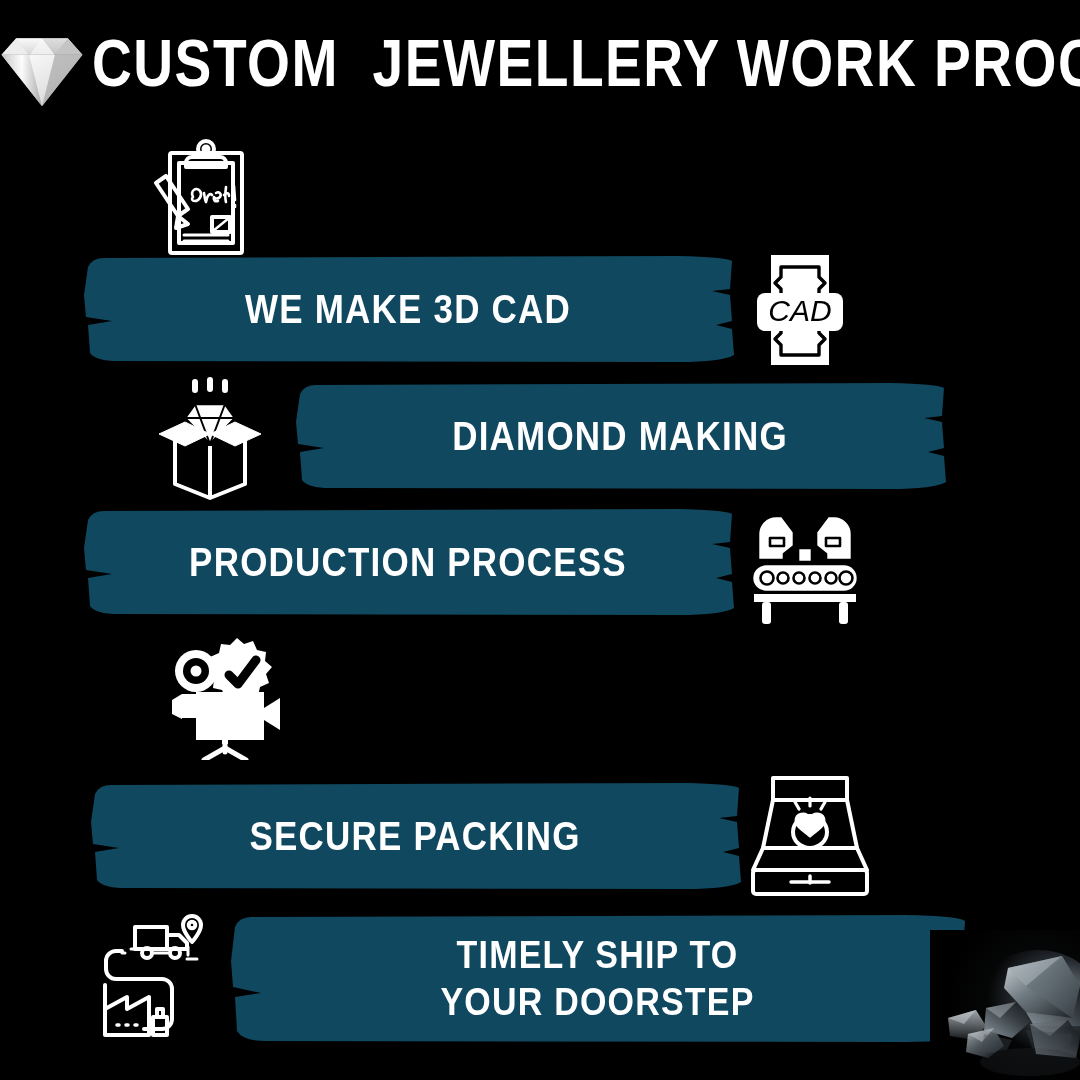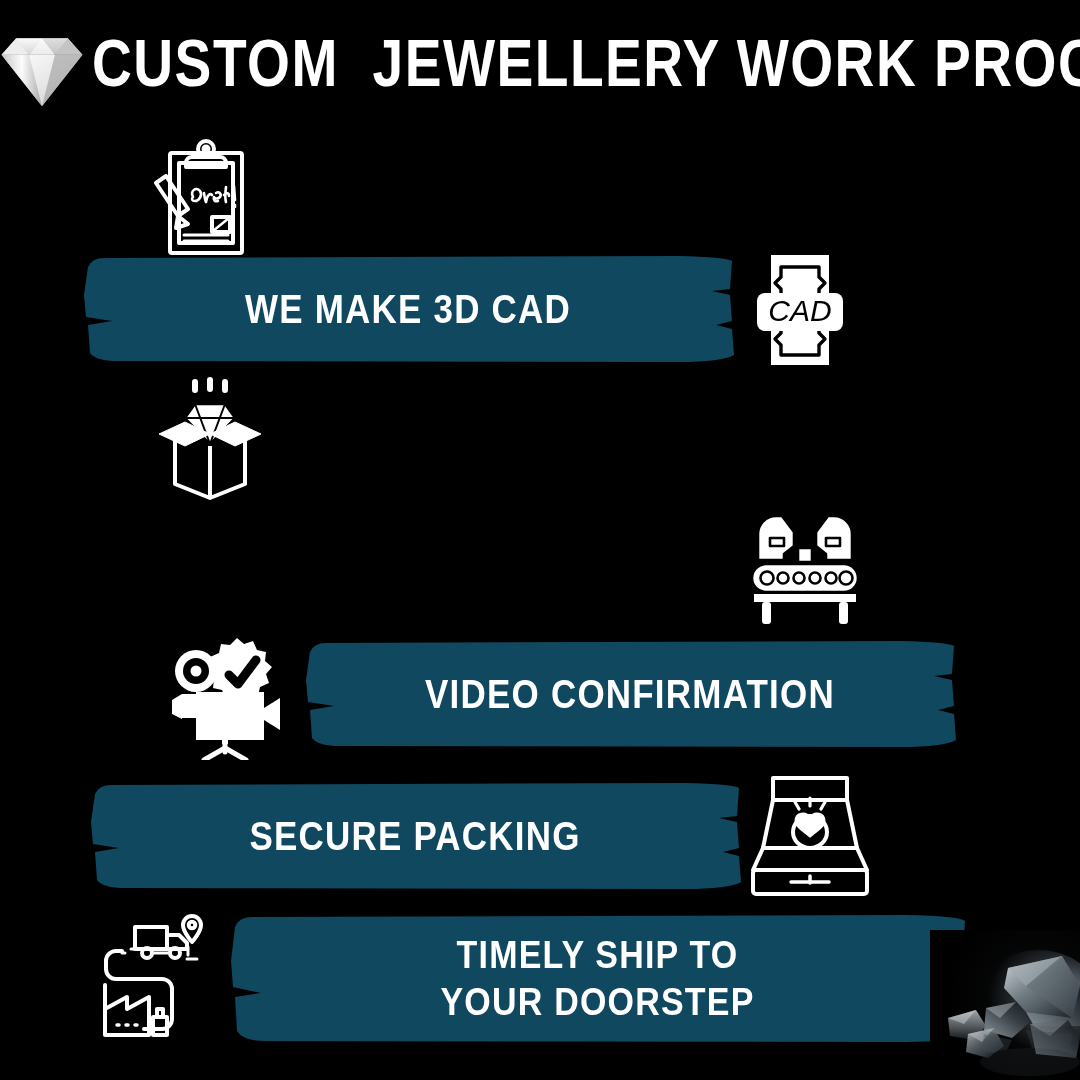--- a/index.html
+++ b/index.html
@@ -143,23 +143,39 @@
         <g fill="#ffffff" stroke="#ffffff" stroke-width="1">
           <path d="M14 62 L40 50 L65 62 L40 74 Z"></path>
           <path d="M65 62 L90 50 L116 62 L90 74 Z"></path>
         </g>
         <g fill="none" stroke="#ffffff" stroke-width="4" stroke-linejoin="round">
           <path d="M30 64 L30 112 L65 126 L100 112 L100 64"></path>
           <path d="M65 74 L65 126"></path>
         </g>
       </svg>
     </div>
+    <div class="banner" style="left:290px;width:660px;">
+      <svg viewBox="0 0 660 110" preserveAspectRatio="none">
+        <path d="M6 40 L10 12 Q14 3 26 3 L600 1 Q648 2 654 6 L652 34 L634 36 L652 40
+                 L654 66 L638 70 L654 74 L656 100 Q644 107 600 107 L40 106 Q18 106 12 98
+                 L10 70 L34 66 L8 62 Z" fill="#10485f"></path>
+      </svg>
+      <div class="label">DIAMOND MAKING</div>
+    </div>
   </div>
 
   <div class="row" style="left:0;top:498px;width:1080px;">
+    <div class="banner" style="left:78px;width:660px;">
+      <svg viewBox="0 0 660 110" preserveAspectRatio="none">
+        <path d="M6 40 L10 12 Q14 3 26 3 L600 1 Q648 2 654 6 L652 34 L634 36 L652 40
+                 L654 66 L638 70 L654 74 L656 100 Q644 107 600 107 L40 106 Q18 106 12 98
+                 L10 70 L34 66 L8 62 Z" fill="#10485f"></path>
+      </svg>
+      <div class="label">PRODUCTION PROCESS</div>
+    </div>
     <div class="icon" style="left:740px;">
       <svg viewBox="0 0 130 130">
         <g fill="#ffffff" stroke="#000" stroke-width="2.6" stroke-linejoin="round">
           <path d="M18 62 V36 a18 18 0 0 1 18 -18 h6 l12 16 v14 l-10 8 v6 z"></path>
           <path d="M112 62 V36 a18 18 0 0 0 -18 -18 h-6 l-12 16 v14 l10 8 v6 z"></path>
           <rect x="30" y="40" width="14" height="8"></rect>
           <rect x="86" y="40" width="14" height="8"></rect>
           <rect x="58" y="50" width="14" height="14"></rect>
         </g>
         <g fill="#ffffff" stroke="#000" stroke-width="2.6">
@@ -196,28 +212,20 @@
           <rect x="36" y="62" width="68" height="48"></rect>
           <path d="M104 78 l16 -10 v32 l-16 -10 z"></path>
           <rect x="62" y="108" width="6" height="6"></rect>
         </g>
         <g stroke="#ffffff" stroke-width="5" stroke-linecap="round">
           <path d="M65 110 L65 122"></path>
           <path d="M65 118 L44 130"></path>
           <path d="M65 118 L86 130"></path>
         </g>
       </svg>
-    </div>
-    <div class="banner" style="left:300px;width:660px;">
-      <svg viewBox="0 0 660 110" preserveAspectRatio="none">
-        <path d="M6 40 L10 12 Q14 3 26 3 L600 1 Q648 2 654 6 L652 34 L634 36 L652 40
-                 L654 66 L638 70 L654 74 L656 100 Q644 107 600 107 L40 106 Q18 106 12 98
-                 L10 70 L34 66 L8 62 Z" fill="#10485f"></path>
-      </svg>
-      <div class="label">VIDEO CONFIRMATION</div>
     </div>
   </div>
 
   <div class="row" style="left:7px;top:772px;width:1080px;padding-left:15px;">
     <div class="banner" style="left:78px;width:660px;">
       <svg viewBox="0 0 660 110" preserveAspectRatio="none">
         <path d="M6 40 L10 12 Q14 3 26 3 L600 1 Q648 2 654 6 L652 34 L634 36 L652 40
                  L654 66 L638 70 L654 74 L656 100 Q644 107 600 107 L40 106 Q18 106 12 98
                  L10 70 L34 66 L8 62 Z" fill="#10485f"></path>
       </svg>

